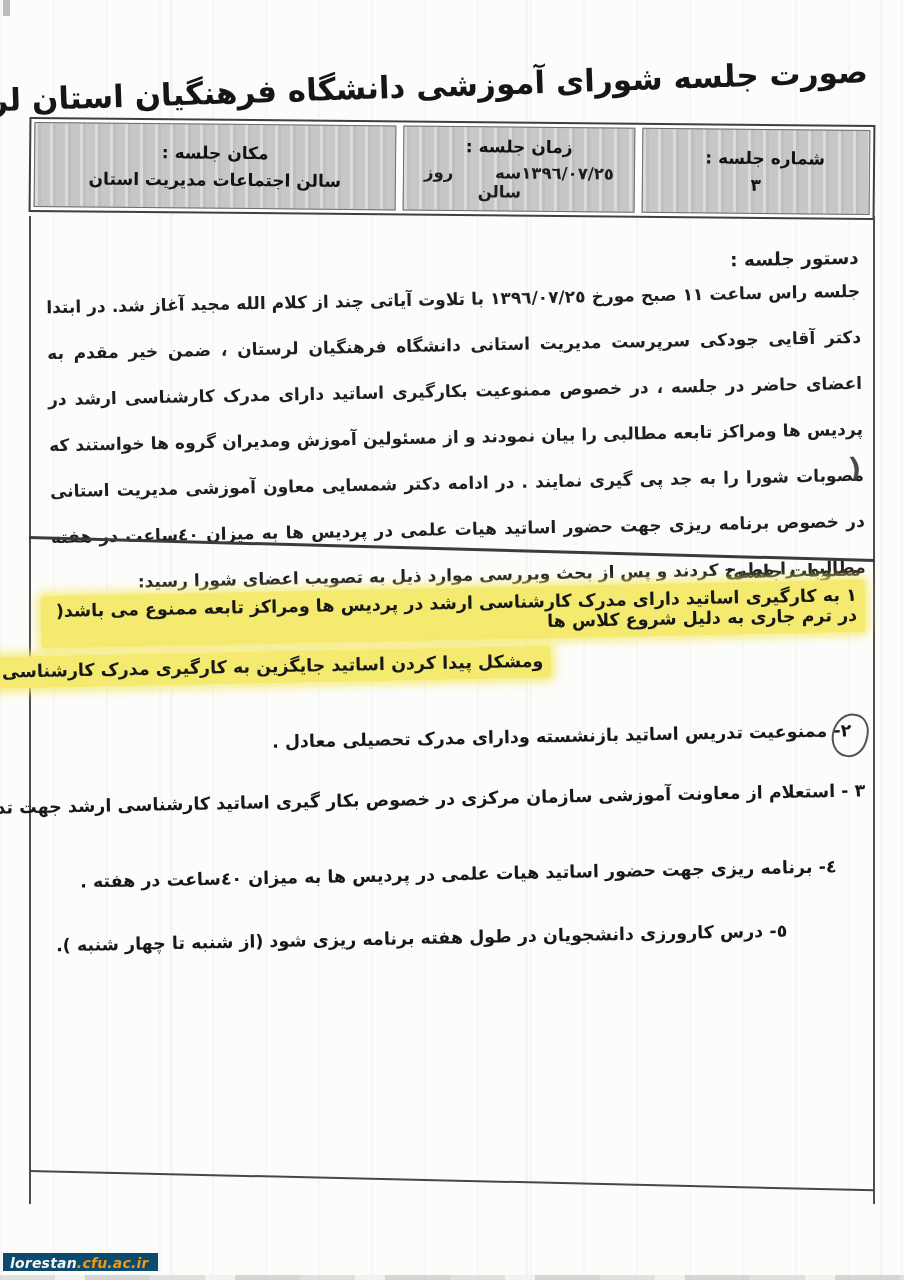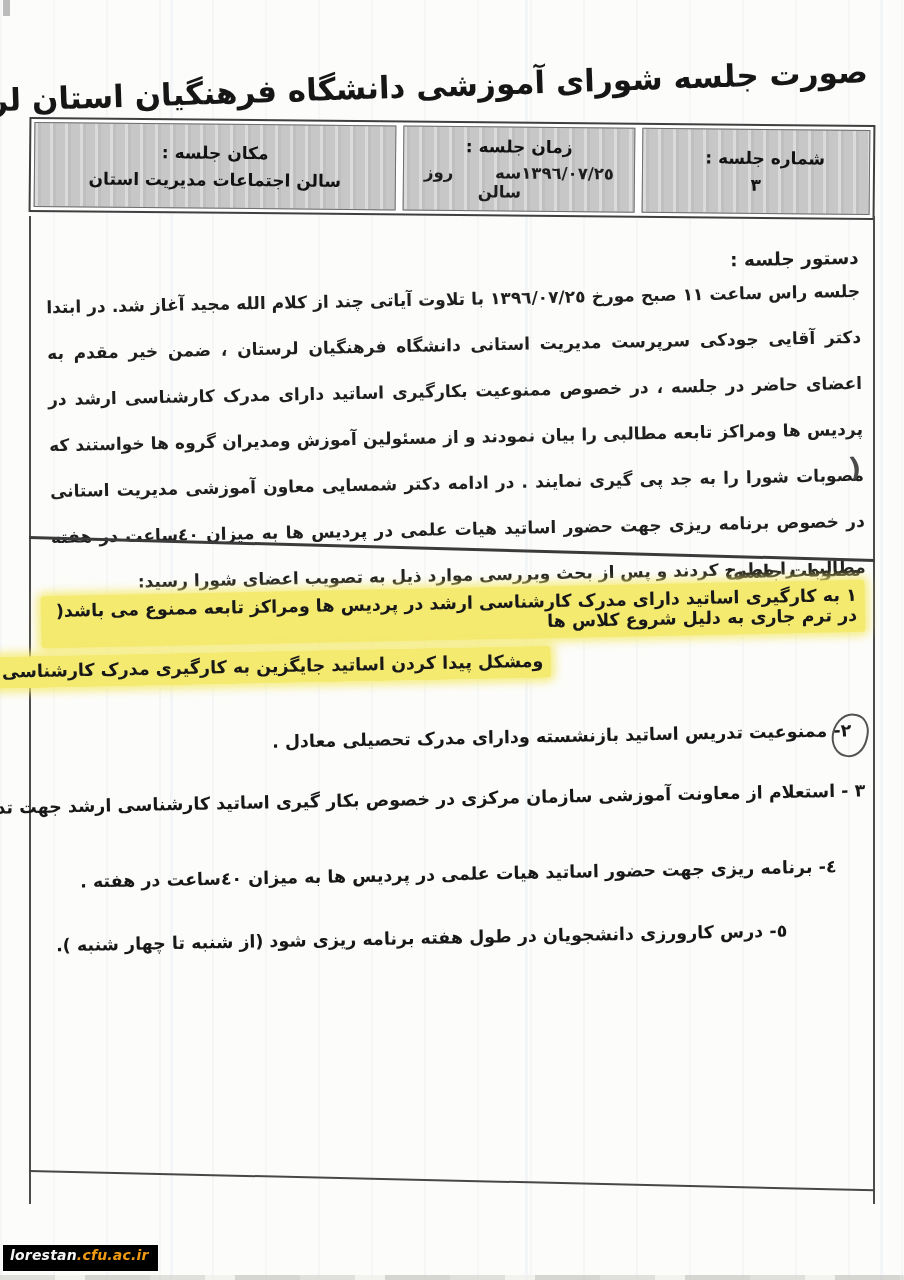--- a/index.html
+++ b/index.html
@@ -95,22 +95,22 @@
     border:2.5px solid rgba(40,40,40,0.8);border-radius:55% 45% 50% 50%;
     transform:rotate(14deg);
   }
 
   .bottom-strip{
     position:absolute;bottom:0;left:0;right:0;height:5px;opacity:.75;
     background:repeating-linear-gradient(90deg,#d6d6d2 0 55px,#efefeb 55px 85px,#c8c8c4 85px 150px);
   }
   .watermark{
     position:absolute;left:3px;bottom:9px;
-    background:#000000;color:#fff;
-    padding:2px 9px 8px 7px;font-size:14px;font-style:italic;font-weight:bold;
+    background:#0c4a6e;color:#fff;
+    padding:2px 9px 0 7px;font-size:14px;font-style:italic;font-weight:bold;
     direction:ltr;letter-spacing:0.2px;
   }
   .wm-prefix{color:#f4f4f2;}
   .wm-suffix{color:#f09a12;}
 </style>
 </head>
 <body>
 
 <div class="sheet">
 

